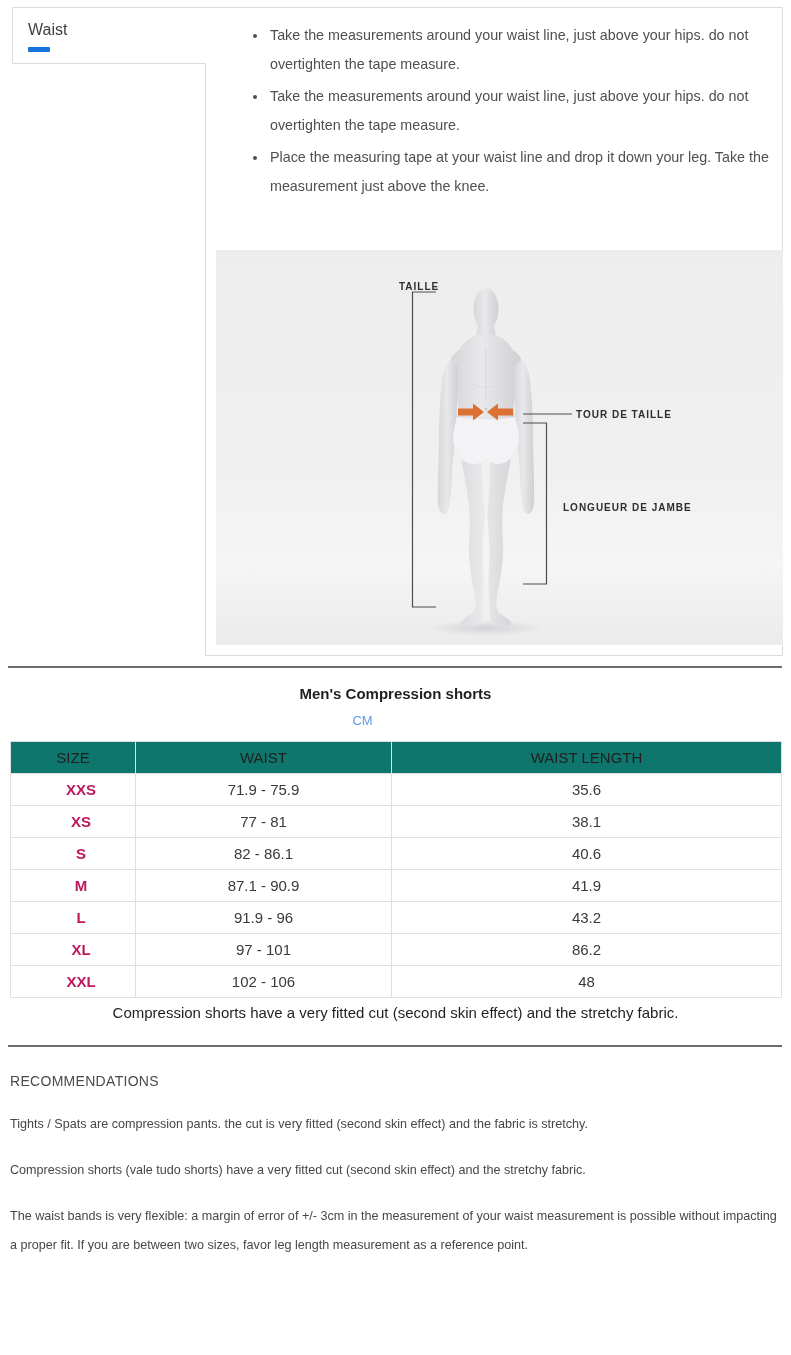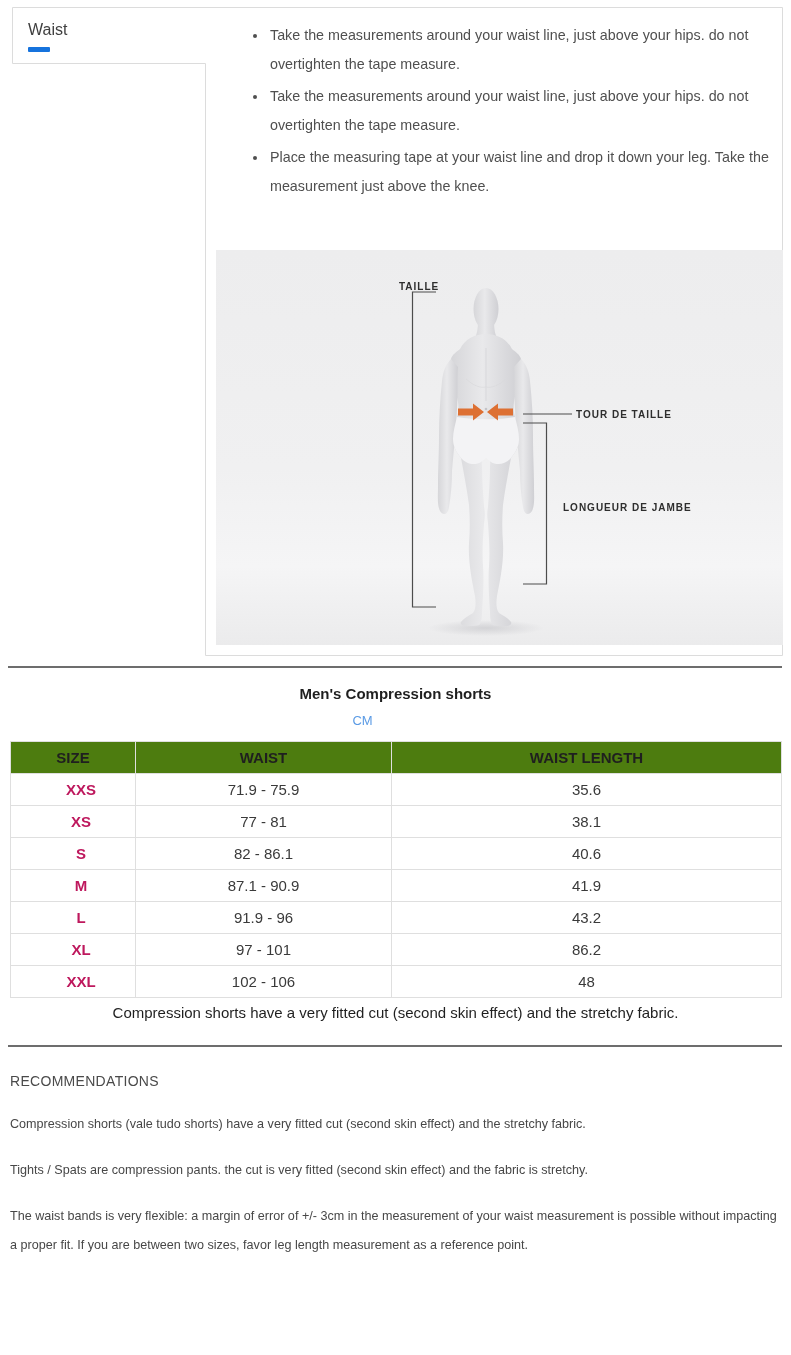--- a/index.html
+++ b/index.html
@@ -47,21 +47,21 @@
   .chart-title{left:0;top:685px;width:791px;text-align:center;font-size:15px;font-weight:bold;color:#1f1f1f;line-height:18px;}
   .unit-wrap{left:0;top:712px;width:791px;text-align:center;line-height:16px;}
   .unit-link{position:relative;left:-33px;color:var(--link);font-size:13px;cursor:pointer;}
 
   
   .size-table{left:10px;top:741px;width:771px;border-collapse:collapse;table-layout:fixed;}
   .size-table th,.size-table td{
     border:1px solid var(--border-light);height:31px;text-align:center;vertical-align:middle;
     font-size:15px;padding:0;
   }
-  .size-table th{font-weight:bold;color:#1f1f1f;background:#4d7c0f;}
+  .size-table th{font-weight:normal;color:#1f1f1f;background:#0f766e;}
   .size-table td{color:#3a3a3a;}
   .size-table td.size-cell{font-weight:bold;color:#be185d;padding-left:16px;}
 
   .note{left:0;top:1005px;width:791px;text-align:center;font-size:15px;font-weight:normal;color:#1f1f1f;line-height:16px;}
 
   
   .rec-heading{left:10px;top:1073px;font-size:14px;letter-spacing:0.3px;color:#4a4a4a;}
   .rec-paragraphs{left:10px;top:1110px;width:773px;}
   .rec-paragraphs p{margin:0 0 17px 0;font-size:12.6px;line-height:29px;color:#474747;}
 </style>
@@ -195,16 +195,16 @@
     </tbody>
 </table>
 
 <div class="abs note">Compression shorts have a very fitted cut (second skin effect) and the stretchy fabric.</div>
 
 <div class="abs divider d2"></div>
 
 <div class="abs rec-heading">RECOMMENDATIONS</div>
 
 <div class="abs rec-paragraphs">
+    <p>Tights / Spats are compression pants. the cut is very fitted (second skin effect) and the fabric is stretchy.</p>
     <p>Compression shorts (vale tudo shorts) have a very fitted cut (second skin effect) and the stretchy fabric.</p>
-    <p>Tights / Spats are compression pants. the cut is very fitted (second skin effect) and the fabric is stretchy.</p>
     <p>The waist bands is very flexible: a margin of error of +/- 3cm in the measurement of your waist measurement is possible without impacting a proper fit. If you are between two sizes, favor leg length measurement as a reference point.</p>
   </div>
 
 </body></html>

